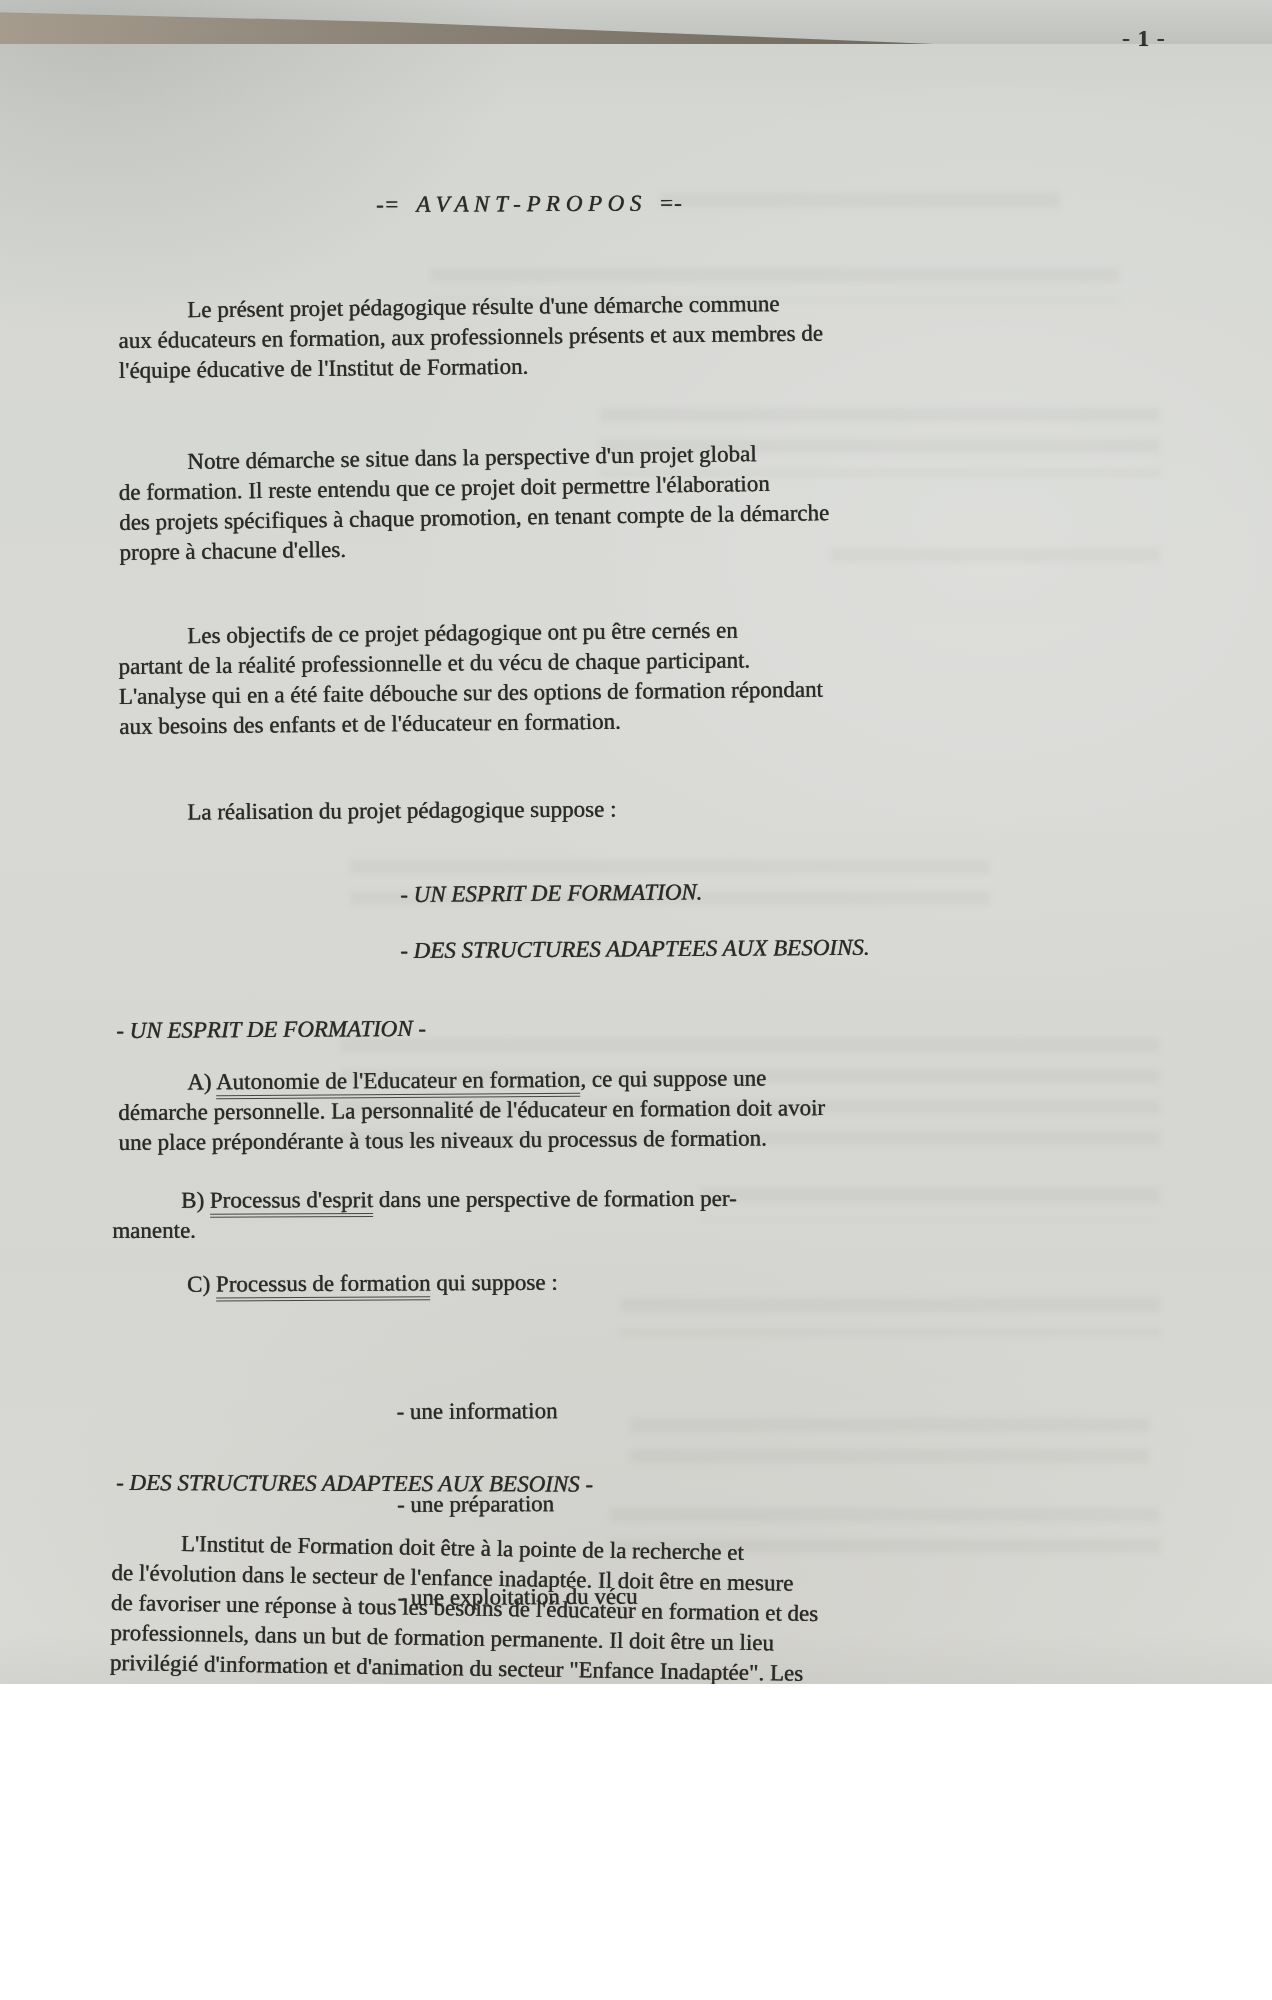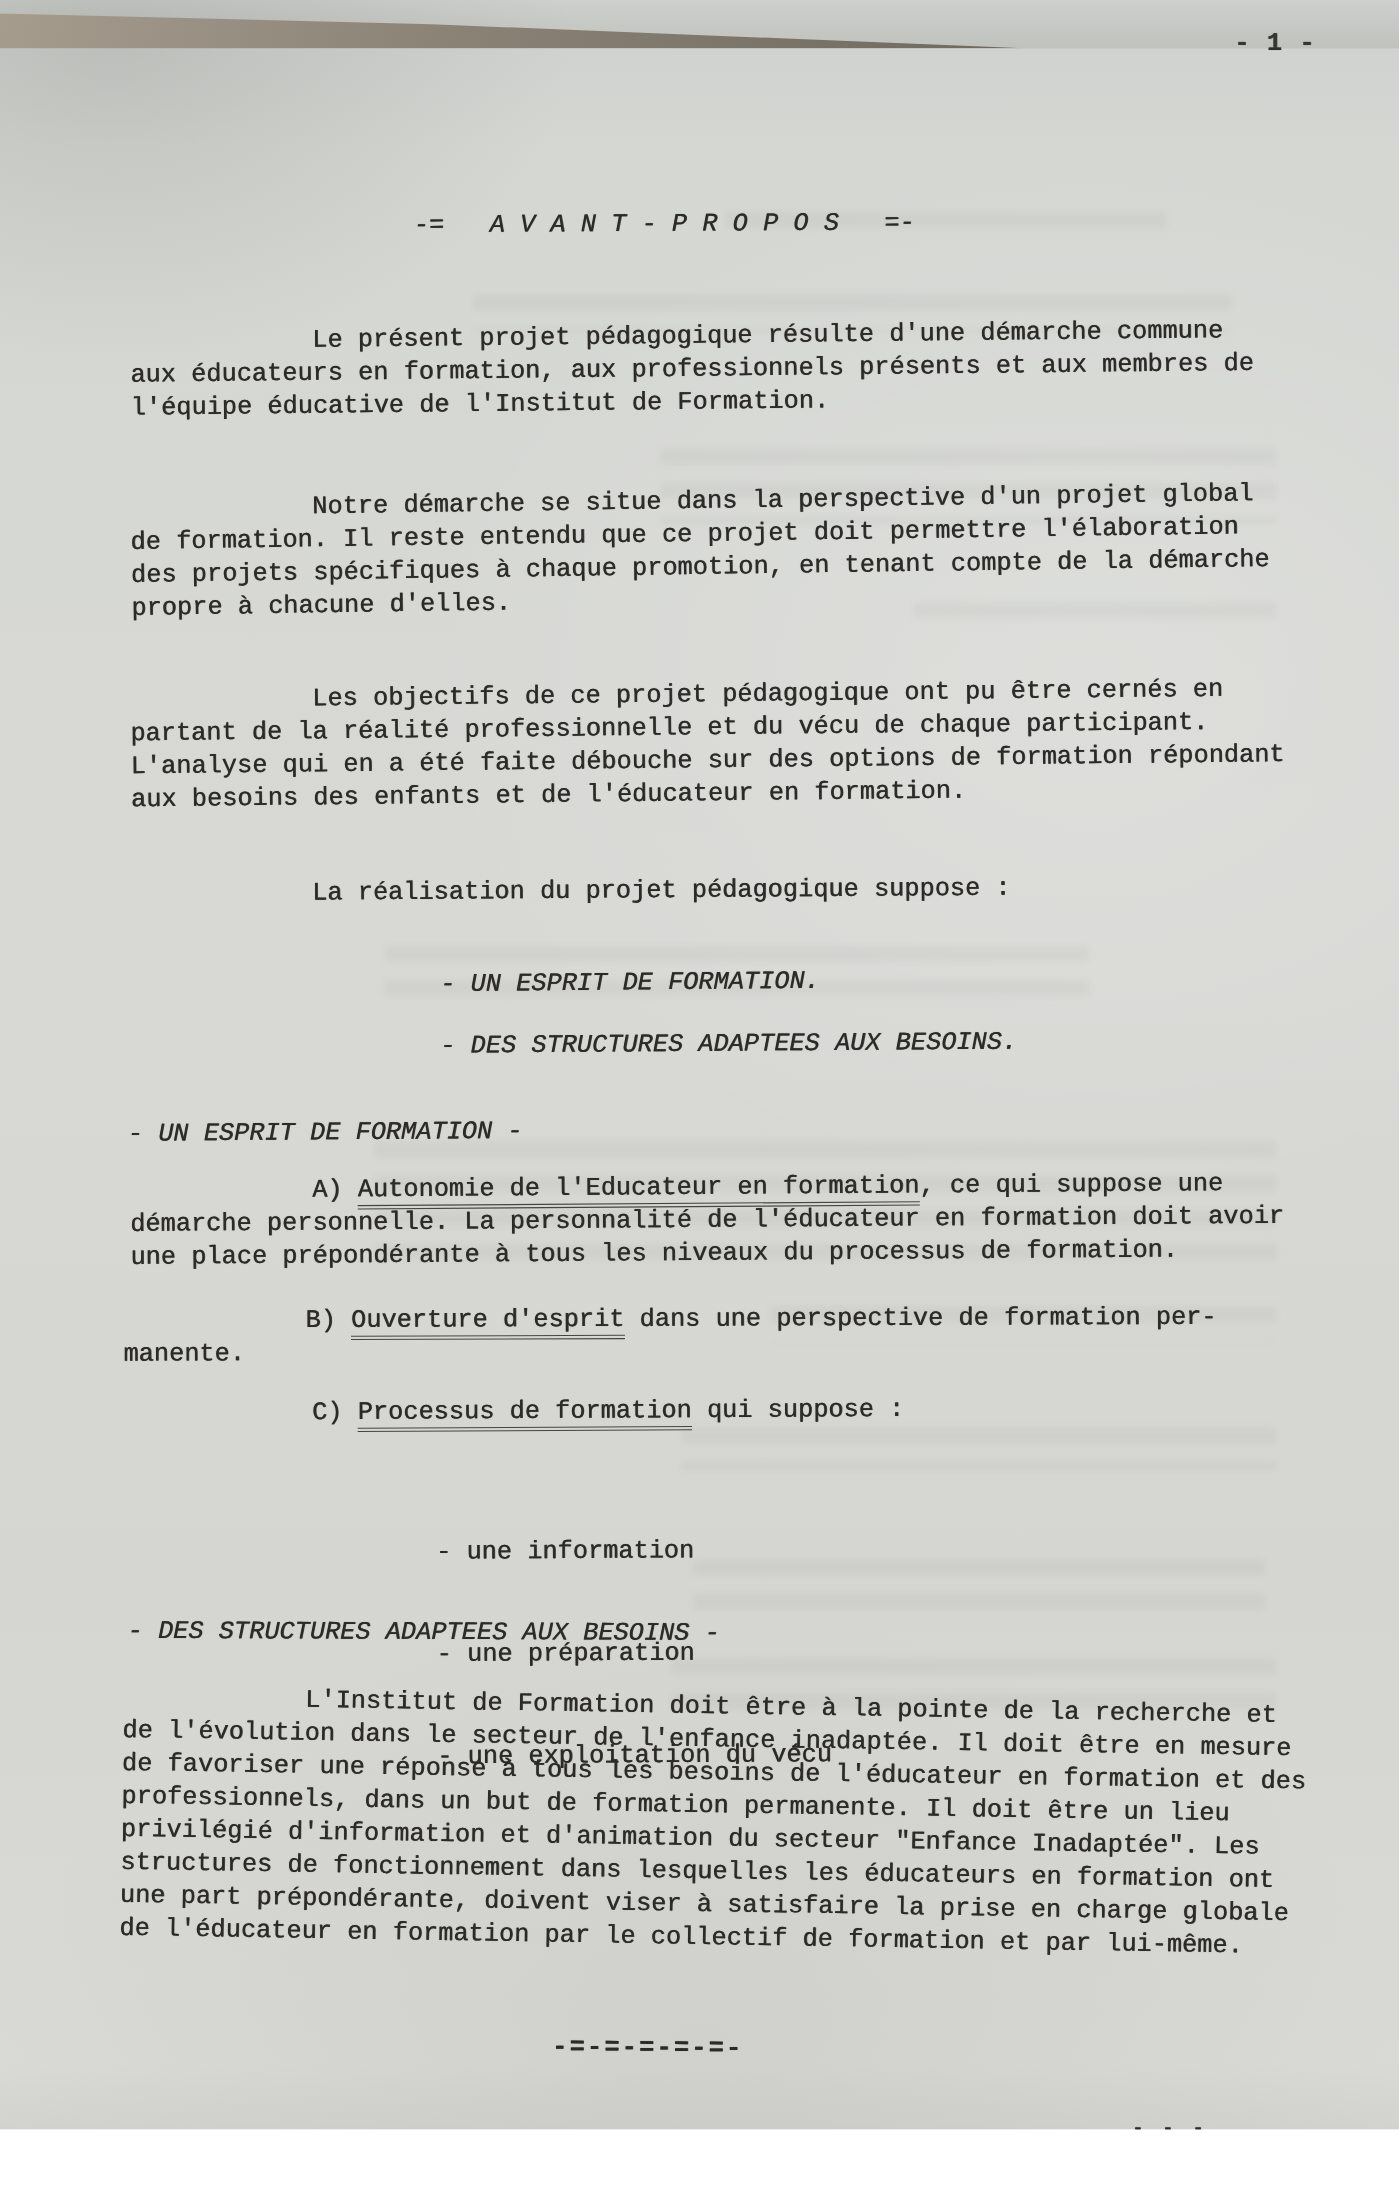--- a/index.html
+++ b/index.html
@@ -1,25 +1,25 @@
 <!DOCTYPE html>
 <html><head>
 <meta charset="utf-8">
 <style>
   html,body{margin:0;padding:0;}
   .page{
     position:relative;
-    width:1272px;height:1936px;
+    width:1272px;height:1684px;
     overflow:hidden;
     background:
       radial-gradient(900px 700px at 78% 32%, rgba(255,255,255,0.16), rgba(255,255,255,0) 70%),
       radial-gradient(700px 500px at 8% 2%, rgba(98,100,94,0.18), rgba(98,100,94,0) 60%),
       radial-gradient(1000px 600px at 50% 96%, rgba(150,148,140,0.12), rgba(150,148,140,0) 65%),
       linear-gradient(180deg,#cdd0cc 0%, #d5d7d3 7%, #d8d9d5 45%, #d5d6d2 75%, #d9d9d5 97%, #d2d2ce 100%);
-    font-family:Liberation Mono, monospace;
+    font-family:Liberation Serif, serif;
     color:#2b2a26;
   }
   .txt{
     position:absolute;
     white-space:pre-wrap;
     font-size:23px;
     line-height:30px;
     text-shadow:0.5px 0 0 rgba(43,42,38,0.75), 0 0 1px rgba(43,42,38,0.35);
     transform-origin:left top;
   }
@@ -87,21 +87,21 @@
   <div class="txt italic" style="left:400px;top:880px;transform:rotate(-0.5deg);">- UN ESPRIT DE FORMATION.</div>
 
   <div class="txt italic" style="left:400px;top:936px;transform:rotate(-0.4deg);">- DES STRUCTURES ADAPTEES AUX BESOINS.</div>
 
   <div class="txt italic" style="left:116px;top:1016px;transform:rotate(-0.4deg);">- UN ESPRIT DE FORMATION -</div>
 
   <div class="txt" style="left:118px;top:1068px;width:1100px;transform:rotate(-0.4deg);"><span>            A) </span><span class="u-double">Autonomie de l'Educateur en formation</span><span>, ce qui suppose une
 démarche personnelle. La personnalité de l'éducateur en formation doit avoir
 une place prépondérante à tous les niveaux du processus de formation.</span></div>
 
-  <div class="txt" style="left:112px;top:1186px;width:1100px;transform:rotate(-0.2deg);"><span>            B) </span><span class="u-double">Ouverture d'esprit</span><span> dans une perspective de formation per-
+  <div class="txt" style="left:112px;top:1186px;width:1100px;transform:rotate(-0.2deg);"><span>            B) </span><span class="u-double">Processus d'esprit</span><span> dans une perspective de formation per-
 manente.</span></div>
 
   <div class="txt" style="left:118px;top:1270px;width:1100px;transform:rotate(-0.3deg);"><span>            C) </span><span class="u-double">Processus de formation</span><span> qui suppose :</span></div>
 
   <div class="txt" style="left:396px;top:1334px;line-height:31px;transform:rotate(-0.3deg);">
     <div>- une information</div>
     <div>- une préparation</div>
     <div>- une exploitation du vécu</div>
   </div>
 

